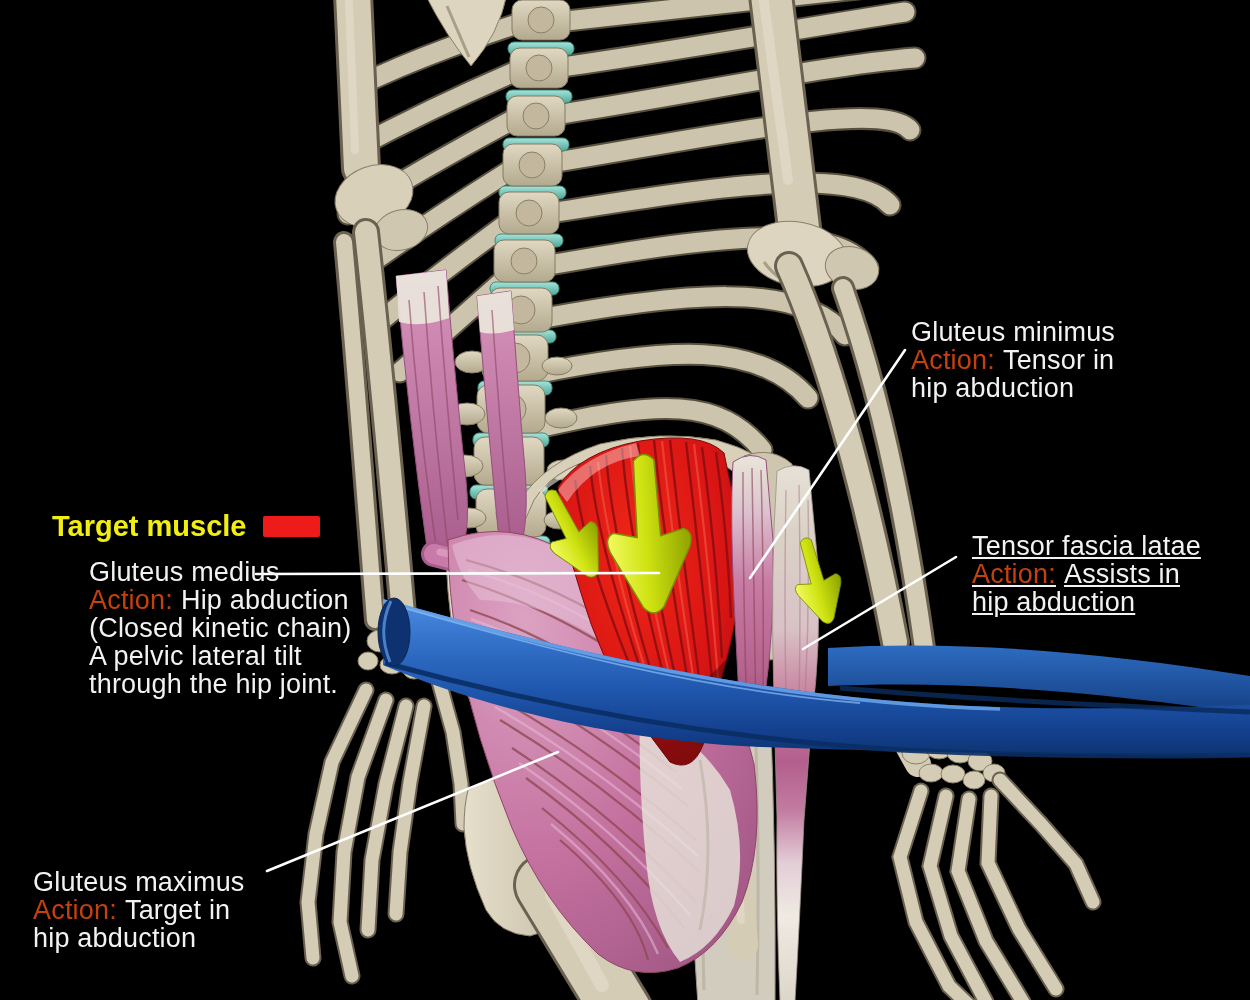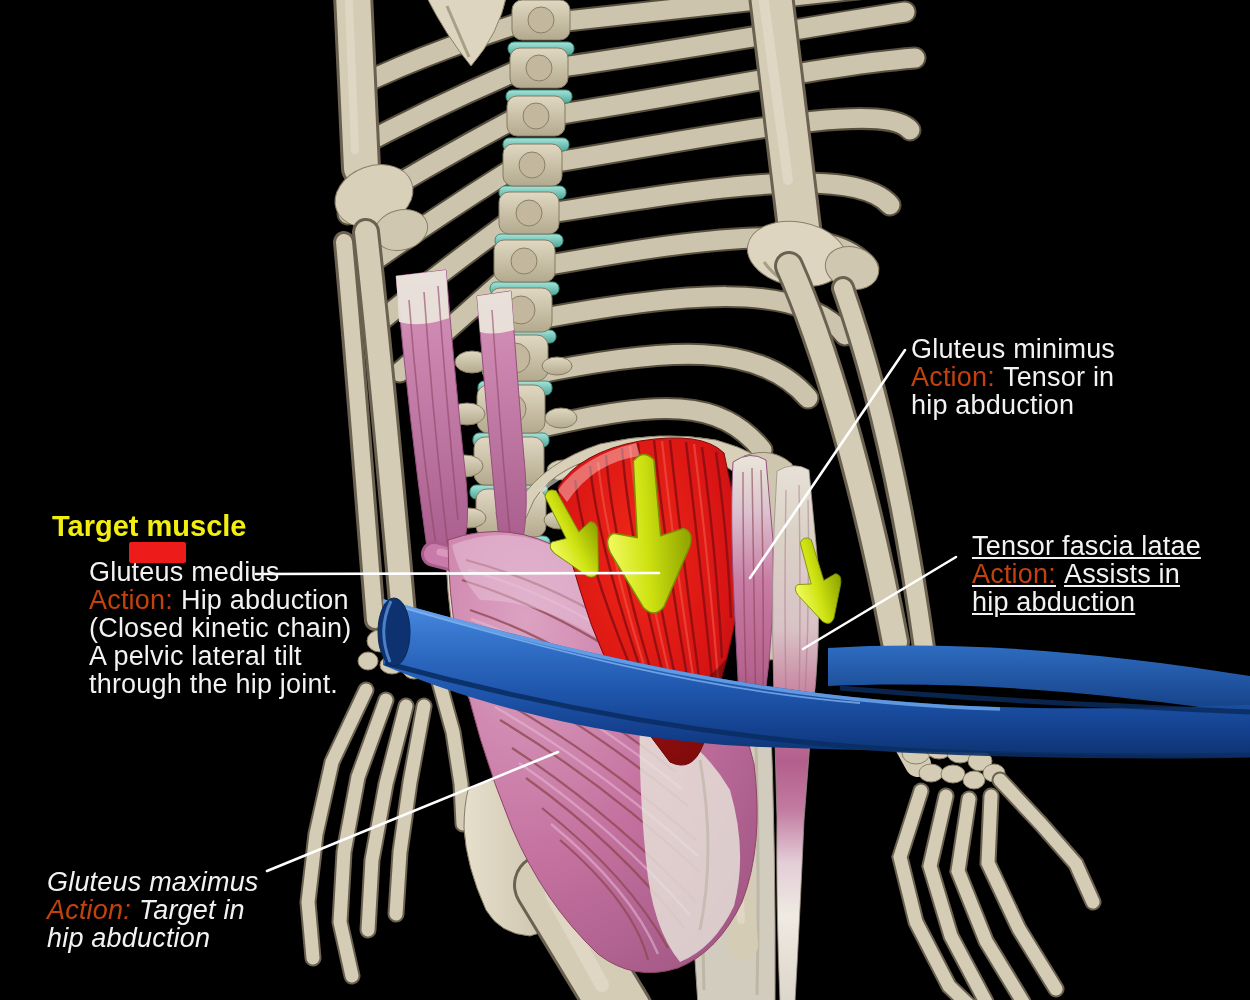--- a/index.html
+++ b/index.html
@@ -2,21 +2,21 @@
 <html><head>
 <meta charset="utf-8">
 <style>
   html,body{margin:0;padding:0;background:#000;}
   #stage{position:relative;width:1250px;height:1000px;background:#000;overflow:hidden;
          font-family:"Liberation Sans",sans-serif;}
   #anatomy{position:absolute;left:0;top:0;width:1250px;height:1000px;}
   .anatomy-label{position:absolute;color:#f2f2f2;font-size:27px;line-height:28px;letter-spacing:.2px;}
   .anatomy-label .rest{white-space:pre-line;}
   .action{color:#c2410c;margin-right:8px;}
-  .legend{position:absolute;display:flex;align-items:center;flex-direction:column;}
+  .legend{position:absolute;display:flex;align-items:center;}
   .legend-title{color:#f2ef10;font-weight:bold;font-size:29px;line-height:32px;}
   .swatch{display:inline-block;width:57px;height:21px;border-radius:2px;margin-left:17px;}
   
   .ru{stroke:#57503f;stroke-width:23;fill:none;stroke-linecap:round}
   .ro{stroke:#cdc4ad;stroke-width:19;fill:none;stroke-linecap:round}
   .ku{stroke:#6a6150;fill:none;stroke-linecap:round}
   .ko{stroke:#d5ccb6;fill:none;stroke-linecap:round}
   .kh{stroke:#ece5d2;fill:none;stroke-linecap:round;opacity:.45}
 </style>
 </head>
@@ -308,31 +308,31 @@
   </div>
 
   <div class="anatomy-label" style="left:49px;top:558px;width:300px;margin-left:40px;">
     <div>Gluteus medius</div>
     <div><span class="action">Action:</span><span class="rest">Hip abduction
 (Closed kinetic chain)
 A pelvic lateral tilt
 through the hip joint.</span></div>
   </div>
 
-  <div class="anatomy-label" style="left:911px;top:335px;width:300px;">
+  <div class="anatomy-label" style="left:911px;top:318px;width:300px;">
     <div>Gluteus minimus</div>
     <div><span class="action">Action:</span><span class="rest">Tensor in
 hip abduction</span></div>
   </div>
 
   <div class="anatomy-label" style="left:972px;top:532px;width:290px;text-decoration:underline;">
     <div>Tensor fascia latae</div>
     <div><span class="action">Action:</span><span class="rest">Assists in
 hip abduction</span></div>
   </div>
 
-  <div class="anatomy-label" style="left:47px;top:868px;width:300px;font-style:italic;">
+  <div class="anatomy-label" style="left:33px;top:868px;width:300px;">
     <div>Gluteus maximus</div>
     <div><span class="action">Action:</span><span class="rest">Target in
 hip abduction</span></div>
   </div>
 
 </div>
 
 </body></html>

